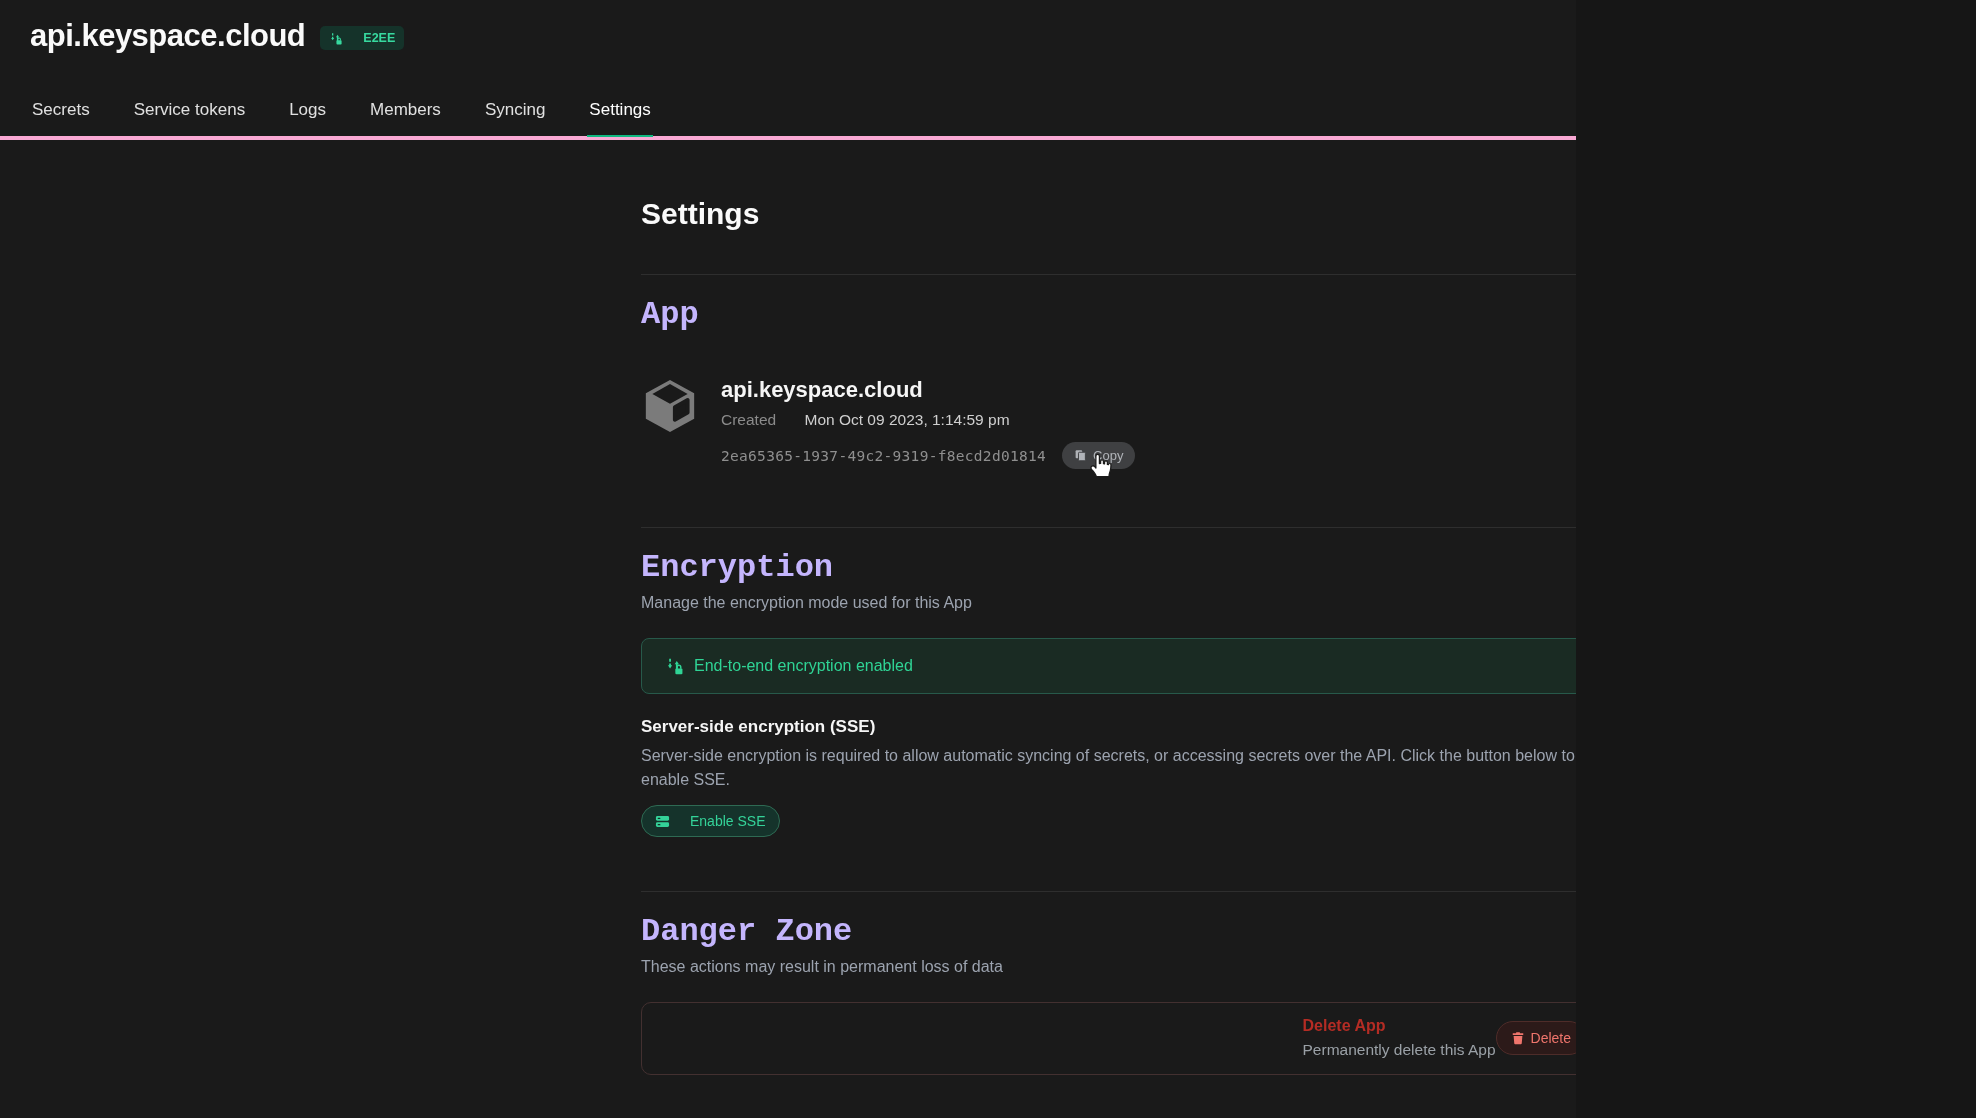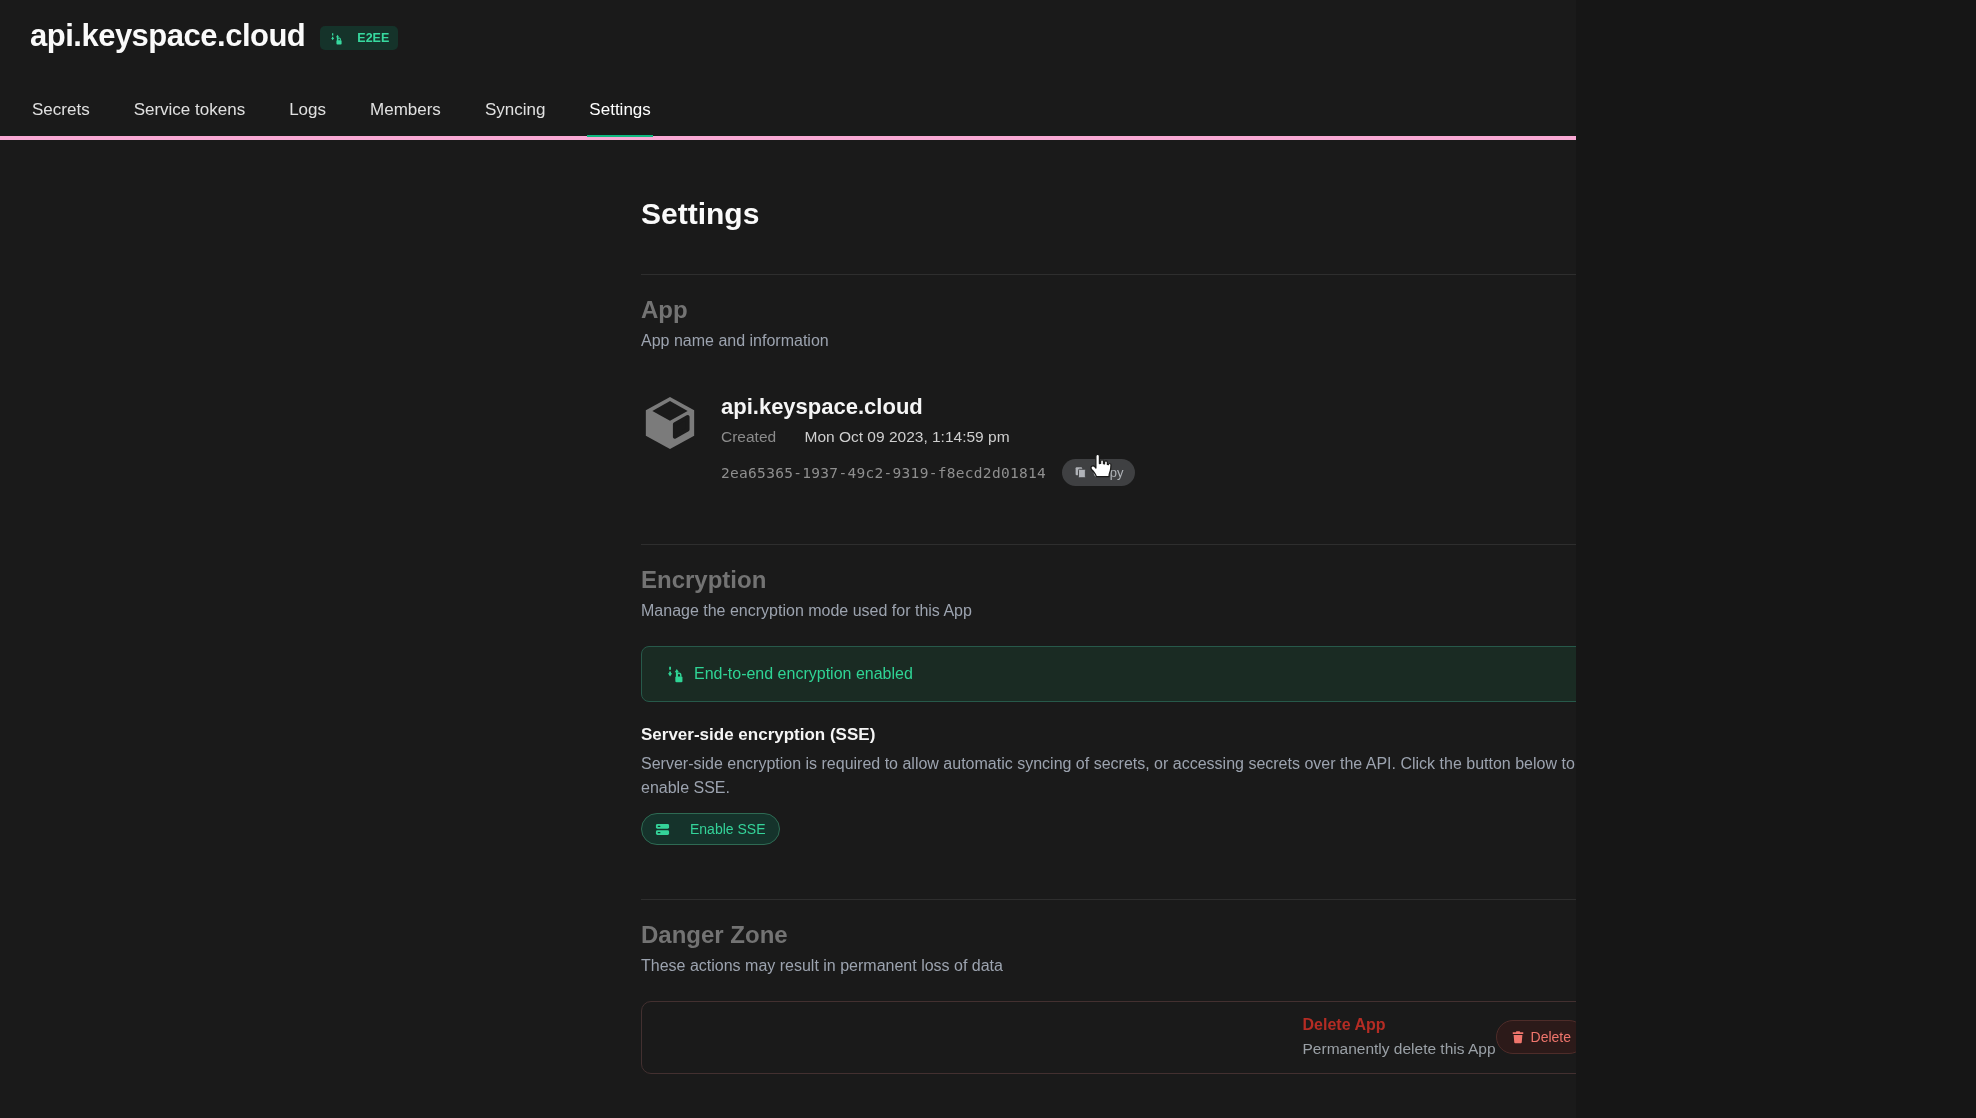--- a/index.html
+++ b/index.html
@@ -10,21 +10,21 @@
     width: 1576px; height: 1118px;
     background: #1a1a1a;
     color: #fafafa;
     overflow: hidden;
   }
   
   .header { padding: 18px 0 0 30px; display: flex; align-items: center; }
   .app-title { font-size: 31px; font-weight: 700; letter-spacing: -0.5px; color: #fafafa; }
   .e2ee-badge {
     margin-left: 15px; margin-top: 4px;
-    display: inline-flex; align-items: center; gap: 15px;
+    display: inline-flex; align-items: center; gap: 21px;
     background: #15332a; color: #37d99f;
     font-size: 12.5px; font-weight: 600;
     padding: 5px 9px; border-radius: 5px;
   }
   
   .tabs {
     margin-top: 46px;
     padding-left: 30px;
     display: flex; gap: 40px;
     border-bottom: 4px solid #f9a8d4;
@@ -38,21 +38,21 @@
   }
   .tab.active { color: #ffffff; border-bottom-color: #10b981; }
   
   .main { margin-left: 641px; width: 957px; padding-top: 57px; }
   .page-title { font-size: 30px; font-weight: 700; color: #fafafa; }
   hr.divider { border: none; border-top: 1px solid #2e2e2e; }
   .hr-1 { margin-top: 43px; }
   .hr-2 { margin-top: 58px; }
   .hr-3 { margin-top: 54px; }
   .section { padding-top: 21px; }
-  .section-title { font-size: 24px; font-weight: 700; color: #737373; }
+  .section-title { font-size: 32px; font-weight: 700; color: #c4b5fd; font-family: Liberation Mono, monospace; }
   .section-subtitle { margin-top: 8px; font-size: 16px; color: #9ca3af; }
   
   .app-card { margin-top: 44px; display: flex; align-items: flex-start; gap: 22px; }
   .cube-icon-wrap { width: 58px; height: 58px; flex: 0 0 auto; }
   .app-name { font-size: 22px; font-weight: 600; color: #f5f5f5; }
   .created-row { margin-top: 8px; font-size: 15.5px; }
   .created-label { color: #8b8b8b; }
   .created-value { color: #cfcfcf; margin-left: 24px; text-align: center; }
   .id-row { margin-top: 13px; display: flex; align-items: center; gap: 16px; }
   .app-id { font-family: "DejaVu Sans Mono", monospace; font-size: 14.5px; color: #8f8f8f; letter-spacing: 0.3px; }
@@ -135,21 +135,20 @@
     <div class="tab active">Settings</div>
   </div>
 
   <div class="main">
     <div class="page-title">Settings</div>
 
     <hr class="divider hr-1">
 
     <div class="section">
       <div class="section-title">App</div>
-      <div class="section-subtitle">App name and information</div>
 
       <div class="app-card">
         <span class="icon cube-icon-wrap">
           <svg width="58" height="58" viewBox="0 0 24 24">
             <path d="M12 1.2 22 6.7v10.6L12 22.8 2 17.3V6.7z" fill="#7b7b7b"></path>
             <path d="M12 2.9 19.3 7 12 11.1 4.7 7z" fill="#1a1a1a"></path>
             <path d="M14 12.5 19.3 9.5v5.2l-5.3 3z" fill="#1a1a1a" stroke="#1a1a1a" stroke-width="1.6" stroke-linejoin="round"></path>
           </svg>
         </span>
         <div>

